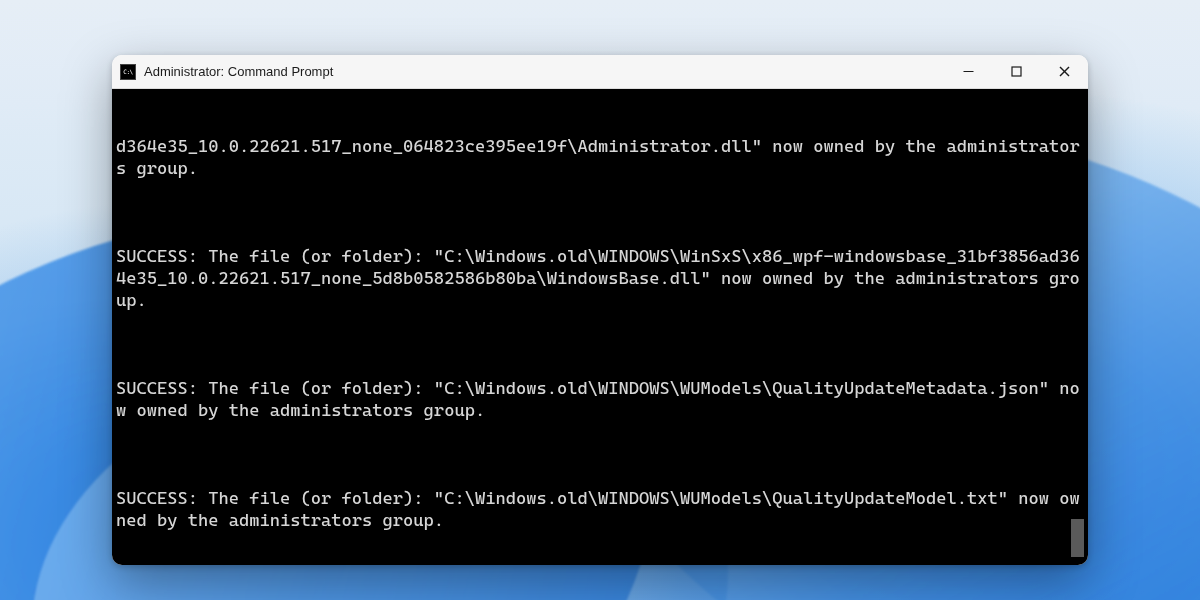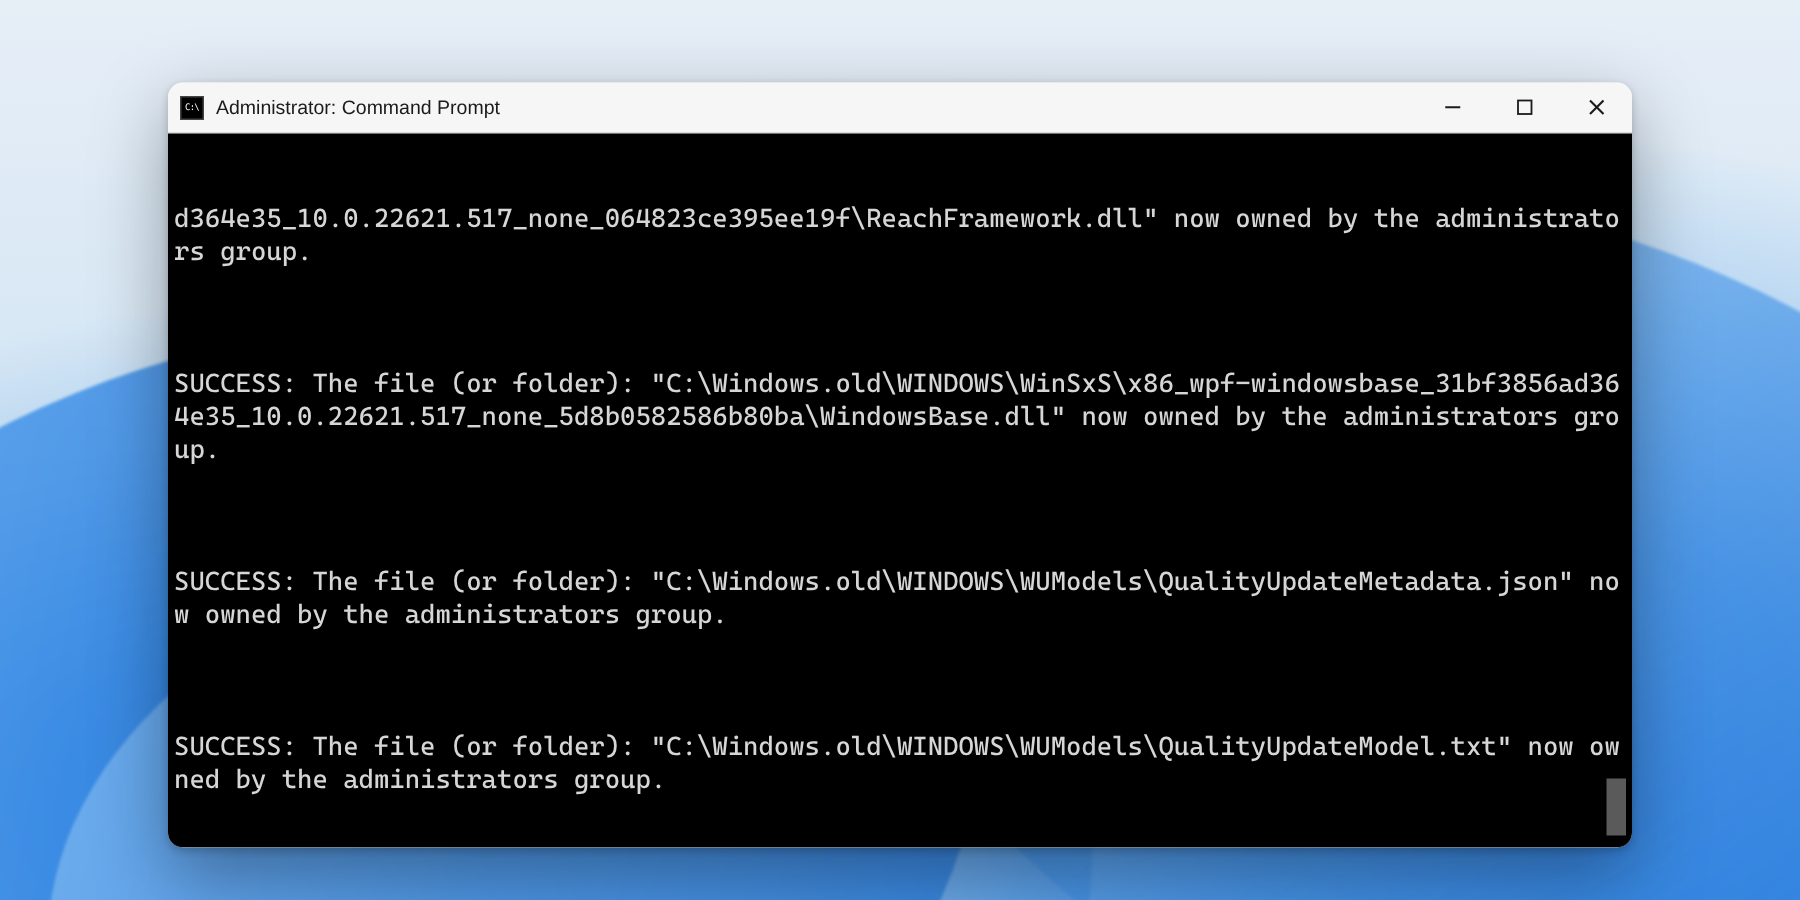--- a/index.html
+++ b/index.html
@@ -143,21 +143,21 @@
         <svg viewBox="0 0 11 11">
             <line x1="1" y1="1" x2="10" y2="10"></line>
             <line x1="10" y1="1" x2="1" y2="10"></line>
           </svg>
       </div>
     </div>
   </div>
 
   <div class="terminal-wrap">
     <div class="terminal">
-      <div class="block">d364e35_10.0.22621.517_none_064823ce395ee19f\ReachFramework.dll" now owned by the administrators group.</div>
+      <div class="block">d364e35_10.0.22621.517_none_064823ce395ee19f\Administrator.dll" now owned by the administrators group.</div>
       <div class="block">SUCCESS: The file (or folder): "C:\Windows.old\WINDOWS\WinSxS\x86_wpf-windowsbase_31bf3856ad364e35_10.0.22621.517_none_5d8b0582586b80ba\WindowsBase.dll" now owned by the administrators group.</div>
       <div class="block">SUCCESS: The file (or folder): "C:\Windows.old\WINDOWS\WUModels\QualityUpdateMetadata.json" now owned by the administrators group.</div>
       <div class="block">SUCCESS: The file (or folder): "C:\Windows.old\WINDOWS\WUModels\QualityUpdateModel.txt" now owned by the administrators group.</div>
       
       
       
     </div>
     <div class="scrollbar-track">
       <div class="scrollbar-thumb"></div>
     </div>

